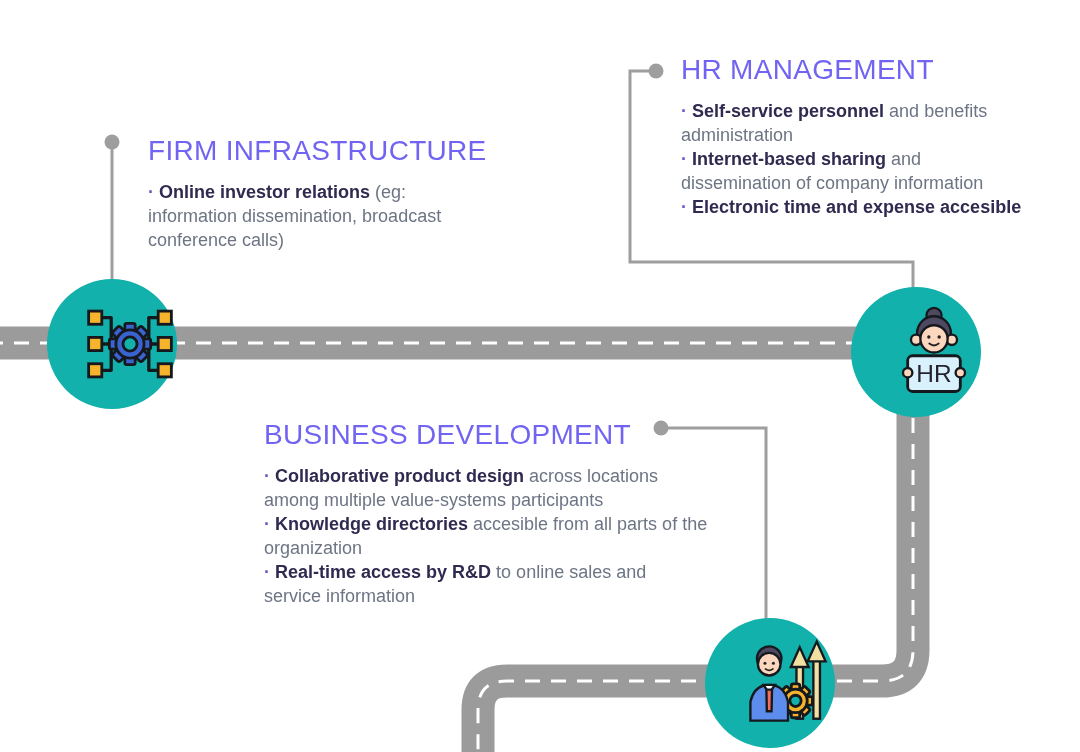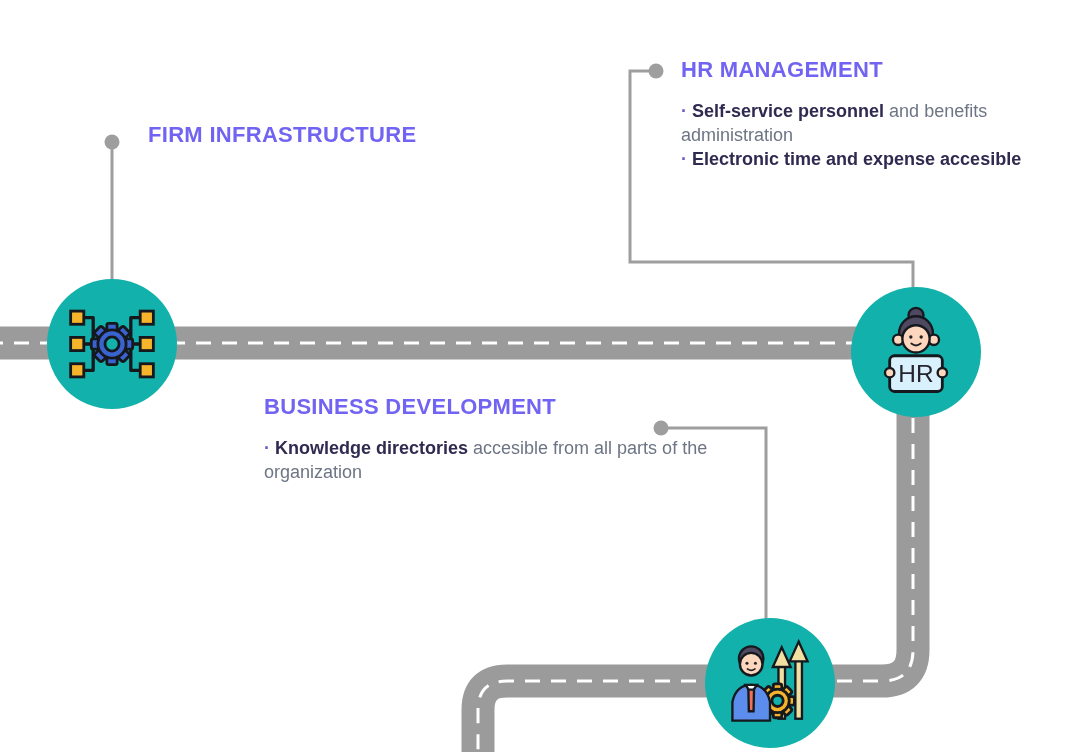--- a/index.html
+++ b/index.html
@@ -14,26 +14,26 @@
     position:relative;width:1080px;height:752px;overflow:hidden;background:#fff;
     font-family:"Liberation Sans",sans-serif;
   }
   #roadmap-svg{position:absolute;left:0;top:0;}
   .road{stroke:var(--road-gray);stroke-width:33;fill:none;}
   .road-dash{stroke:#ffffff;stroke-width:3;fill:none;stroke-dasharray:15 11;}
   .connector{stroke:var(--connector-gray);stroke-width:3;fill:none;}
   .connector-dot{fill:var(--connector-gray);}
   .milestone{
     position:absolute;width:130px;height:130px;border-radius:50%;
-    background:var(--circle-teal);display:flex;align-items:center;justify-content:center;
+    background:var(--circle-teal);display:flex;align-items:center;justify-content:flex-end;
   }
   .milestone svg{display:block;}
   .section{position:absolute;}
   .section-title{
-    font-size:22px;font-weight:bold;color:var(--title-purple);
+    font-size:28px;font-weight:normal;color:var(--title-purple);
     letter-spacing:.3px;line-height:34px;white-space:nowrap;
   }
   .bullets{font-size:18px;line-height:24px;color:var(--body-gray);margin-top:12px;}
   .bullet-marker{color:var(--bullet-purple);font-weight:bold;margin-right:5px;}
   .bold-lead{color:var(--bold-navy);font-weight:bold;}
   .ln{stroke:var(--outline-dark);stroke-width:3.5;fill:none;stroke-linecap:round;stroke-linejoin:round;}
   .sq{fill:var(--accent-orange);stroke:var(--outline-dark);stroke-width:3;}
   .gear-tooth{stroke:var(--outline-dark);stroke-width:3;}
   .o25{stroke:var(--outline-dark);stroke-width:2.5;}
   .o3{stroke:var(--outline-dark);stroke-width:3;}
@@ -134,34 +134,38 @@
         <circle class="o25" cx="30" cy="30" r="12" fill="var(--skin-peach)"></circle>
         <circle cx="25.5" cy="29" r="1.6" fill="#222"></circle>
         <circle cx="34.5" cy="29" r="1.6" fill="#222"></circle>
         <path d="M26 35 Q30 38 34 35" stroke="#222" stroke-width="1.8" fill="none" stroke-linecap="round"></path>
         <polygon class="o25" points="24,52 36,52 30,61" fill="#ffffff"></polygon>
         <polygon class="o25" points="27,57 33,57 32.5,80 27.5,80" fill="var(--tie-red)"></polygon>
       </g>
     </svg>
   </div>
 
-  <div class="section" style="left:148px;top:118px;width:340px;">
+  <div class="section" style="left:148px;top:134px;width:340px;">
     <div class="section-title">FIRM INFRASTRUCTURE</div>
     <div class="bullets">
+      <div><span class="bullet-marker">·</span><span class="bold-lead">Online investor relations</span><span> (eg: information dissemination, broadcast conference calls)</span></div>
     </div>
   </div>
 
   <div class="section" style="left:681px;top:53px;width:350px;">
     <div class="section-title">HR MANAGEMENT</div>
     <div class="bullets">
       <div><span class="bullet-marker">·</span><span class="bold-lead">Self-service personnel</span><span> and benefits administration</span></div>
+      <div><span class="bullet-marker">·</span><span class="bold-lead">Internet-based sharing</span><span> and dissemination of company information</span></div>
       <div><span class="bullet-marker">·</span><span class="bold-lead">Electronic time and expense accesible</span><span></span></div>
     </div>
   </div>
 
-  <div class="section" style="left:264px;top:390px;width:444px;">
+  <div class="section" style="left:264px;top:418px;width:444px;">
     <div class="section-title">BUSINESS DEVELOPMENT</div>
     <div class="bullets">
+      <div><span class="bullet-marker">·</span><span class="bold-lead">Collaborative product design</span><span> across locations among multiple value-systems participants</span></div>
       <div><span class="bullet-marker">·</span><span class="bold-lead">Knowledge directories</span><span> accesible from all parts of the organization</span></div>
+      <div><span class="bullet-marker">·</span><span class="bold-lead">Real-time access by R&amp;D</span><span> to online sales and service information</span></div>
     </div>
   </div>
 
 </div>
 
 </body></html>

